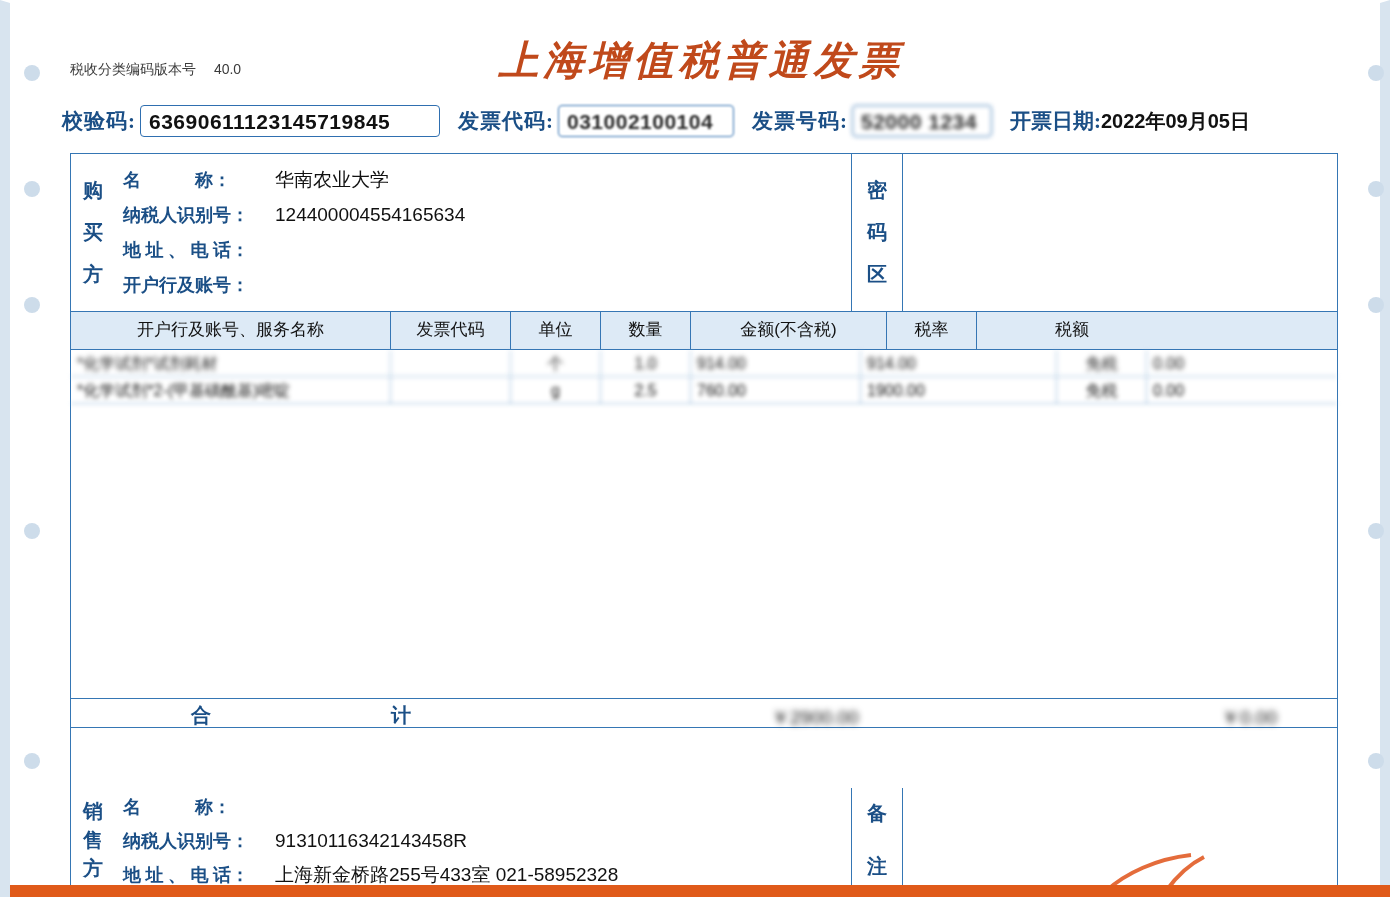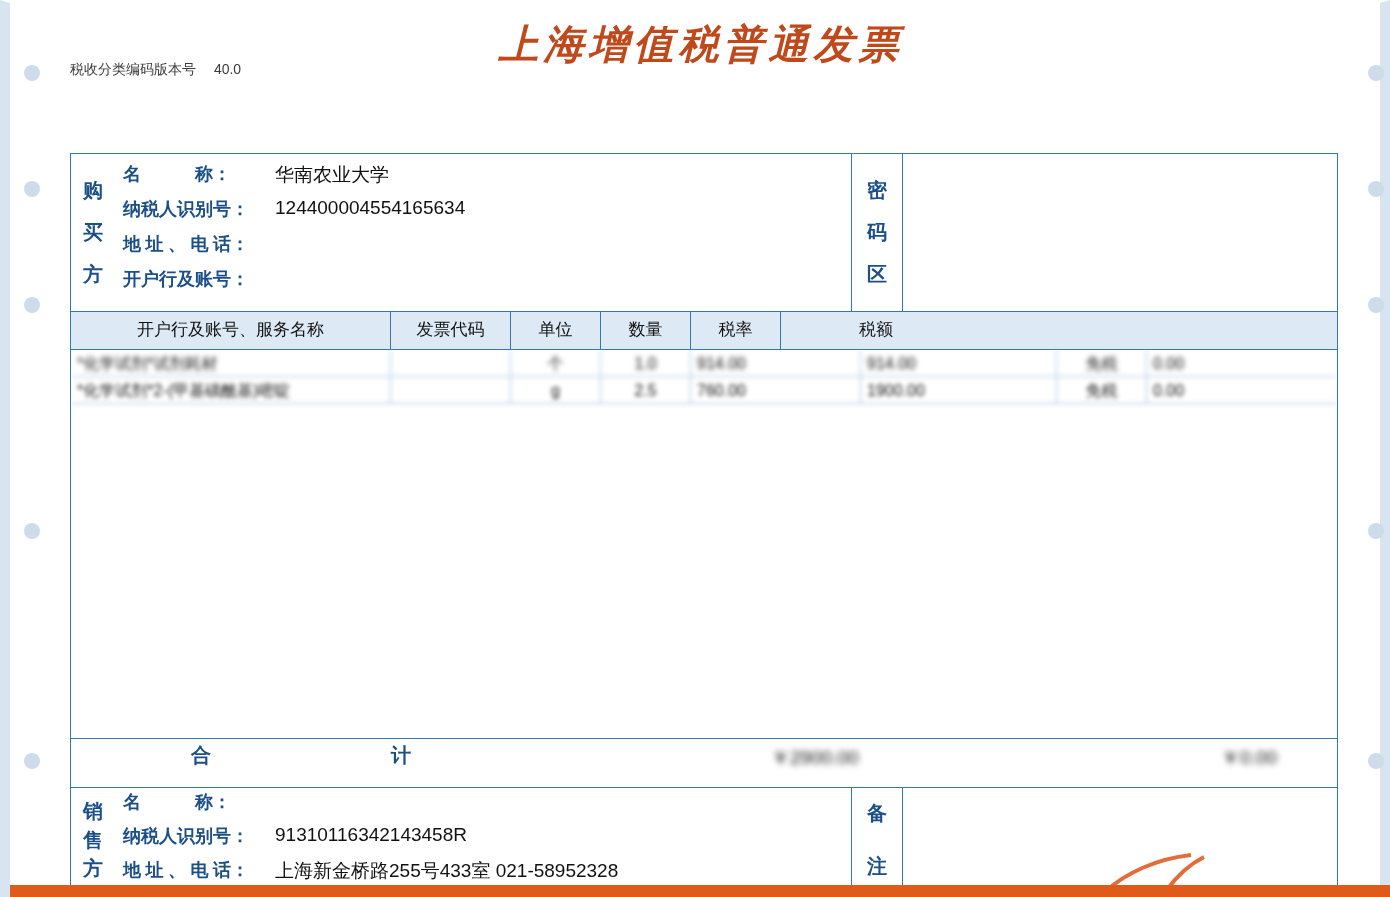--- a/index.html
+++ b/index.html
@@ -54,21 +54,21 @@
     left: 14px;
     top: 58px;
     font-size: 14px;
     color: #3b3b3b;
     white-space: nowrap;
   }
   .version-line .val { margin-left: 14px; font-size: 14px; }
   .title {
     position: absolute;
     left: 0;
-    top: 14px;
+    top: 30px;
     width: 1290px;
     text-align: center;
     font-family: "Liberation Serif", serif;
     font-size: 40px;
     font-weight: bold;
     font-style: italic;
     letter-spacing: 5px;
     color: #c0491b;
   }
   
@@ -161,21 +161,21 @@
   .buyer-fields {
     position: absolute;
     left: 52px;
     top: 8px;
     width: 700px;
     font-size: 18px;
     color: #111;
   }
   .fld {
     display: flex;
-    align-items: flex-start;
+    align-items: center;
     height: 35px;
     white-space: nowrap;
   }
   .fld .k {
     font-family: "Liberation Serif", serif;
     font-size: 18px;
     color: #1b4f86;
     font-weight: bold;
     width: 152px;
     display: inline-block;
@@ -260,23 +260,23 @@
   }
   .goods-row .cell:last-child { border-right: none; }
   .goods-row .cell.left { text-align: left; padding-left: 6px; }
   .goods-row .cell.right { text-align: left; padding-left: 6px; }
   .blur-row-1 { filter: blur(2.6px); }
   .blur-row-2 { filter: blur(2.2px); }
   
   .total-row {
     position: absolute;
     left: 0;
-    top: 584px;
+    top: 544px;
     width: 1266px;
-    height: 50px;
+    height: 30px;
     border-top: 1.5px solid #3576b4;
     border-bottom: 1.5px solid #3576b4;
     box-sizing: border-box;
   }
   .total-label {
     position: absolute;
     left: 120px;
     top: 3px;
     font-family: "Liberation Serif", serif;
     font-size: 20px;
@@ -399,20 +399,30 @@
 
   <div class="inner">
 
     <div class="version-line">
       <span>税收分类编码版本号</span>
       <span class="val">40.0</span>
     </div>
 
     <div class="title">上海增值税普通发票</div>
 
+    <div class="code-row">
+      <span class="code-label">校验码:</span>
+      <span class="code-box" id="checkcode-box">63690611123145719845</span>
+      <span class="code-label">发票代码:</span>
+      <span class="code-box" id="invcode-box">031002100104</span>
+      <span class="code-label">发票号码:</span>
+      <span class="code-box" id="invno-box">52000 1234</span>
+      <span class="date-label">开票日期:</span>
+      <span class="date-val">2022年09月05日</span>
+    </div>
 
     <div class="frame">
 
       <div class="buyer-block">
         <div class="vert-label" style="left:0;">
           <span>购</span>
           <span>买</span>
           <span>方</span>
         </div>
         <div class="buyer-fields">
@@ -441,20 +451,21 @@
           </div>
         </div>
         <div class="pwd-area"></div>
       </div>
 
       <div class="goods-head">
         <div class="cell c1">开户行及账号、服务名称</div>
         <div class="cell c2">发票代码</div>
         <div class="cell c3">单位</div>
         <div class="cell c4">数量</div>
+        <div class="cell c6">金额(不含税)</div>
         <div class="cell c7">税率</div>
         <div class="cell c8">税额</div>
       </div>
 
       <div class="goods-body">
         <div class="goods-row blur-row-1">
           <div class="cell c1 left">*化学试剂*试剂耗材</div>
           <div class="cell c2"></div>
           <div class="cell c3">个</div>
           <div class="cell c4">1.0</div>

